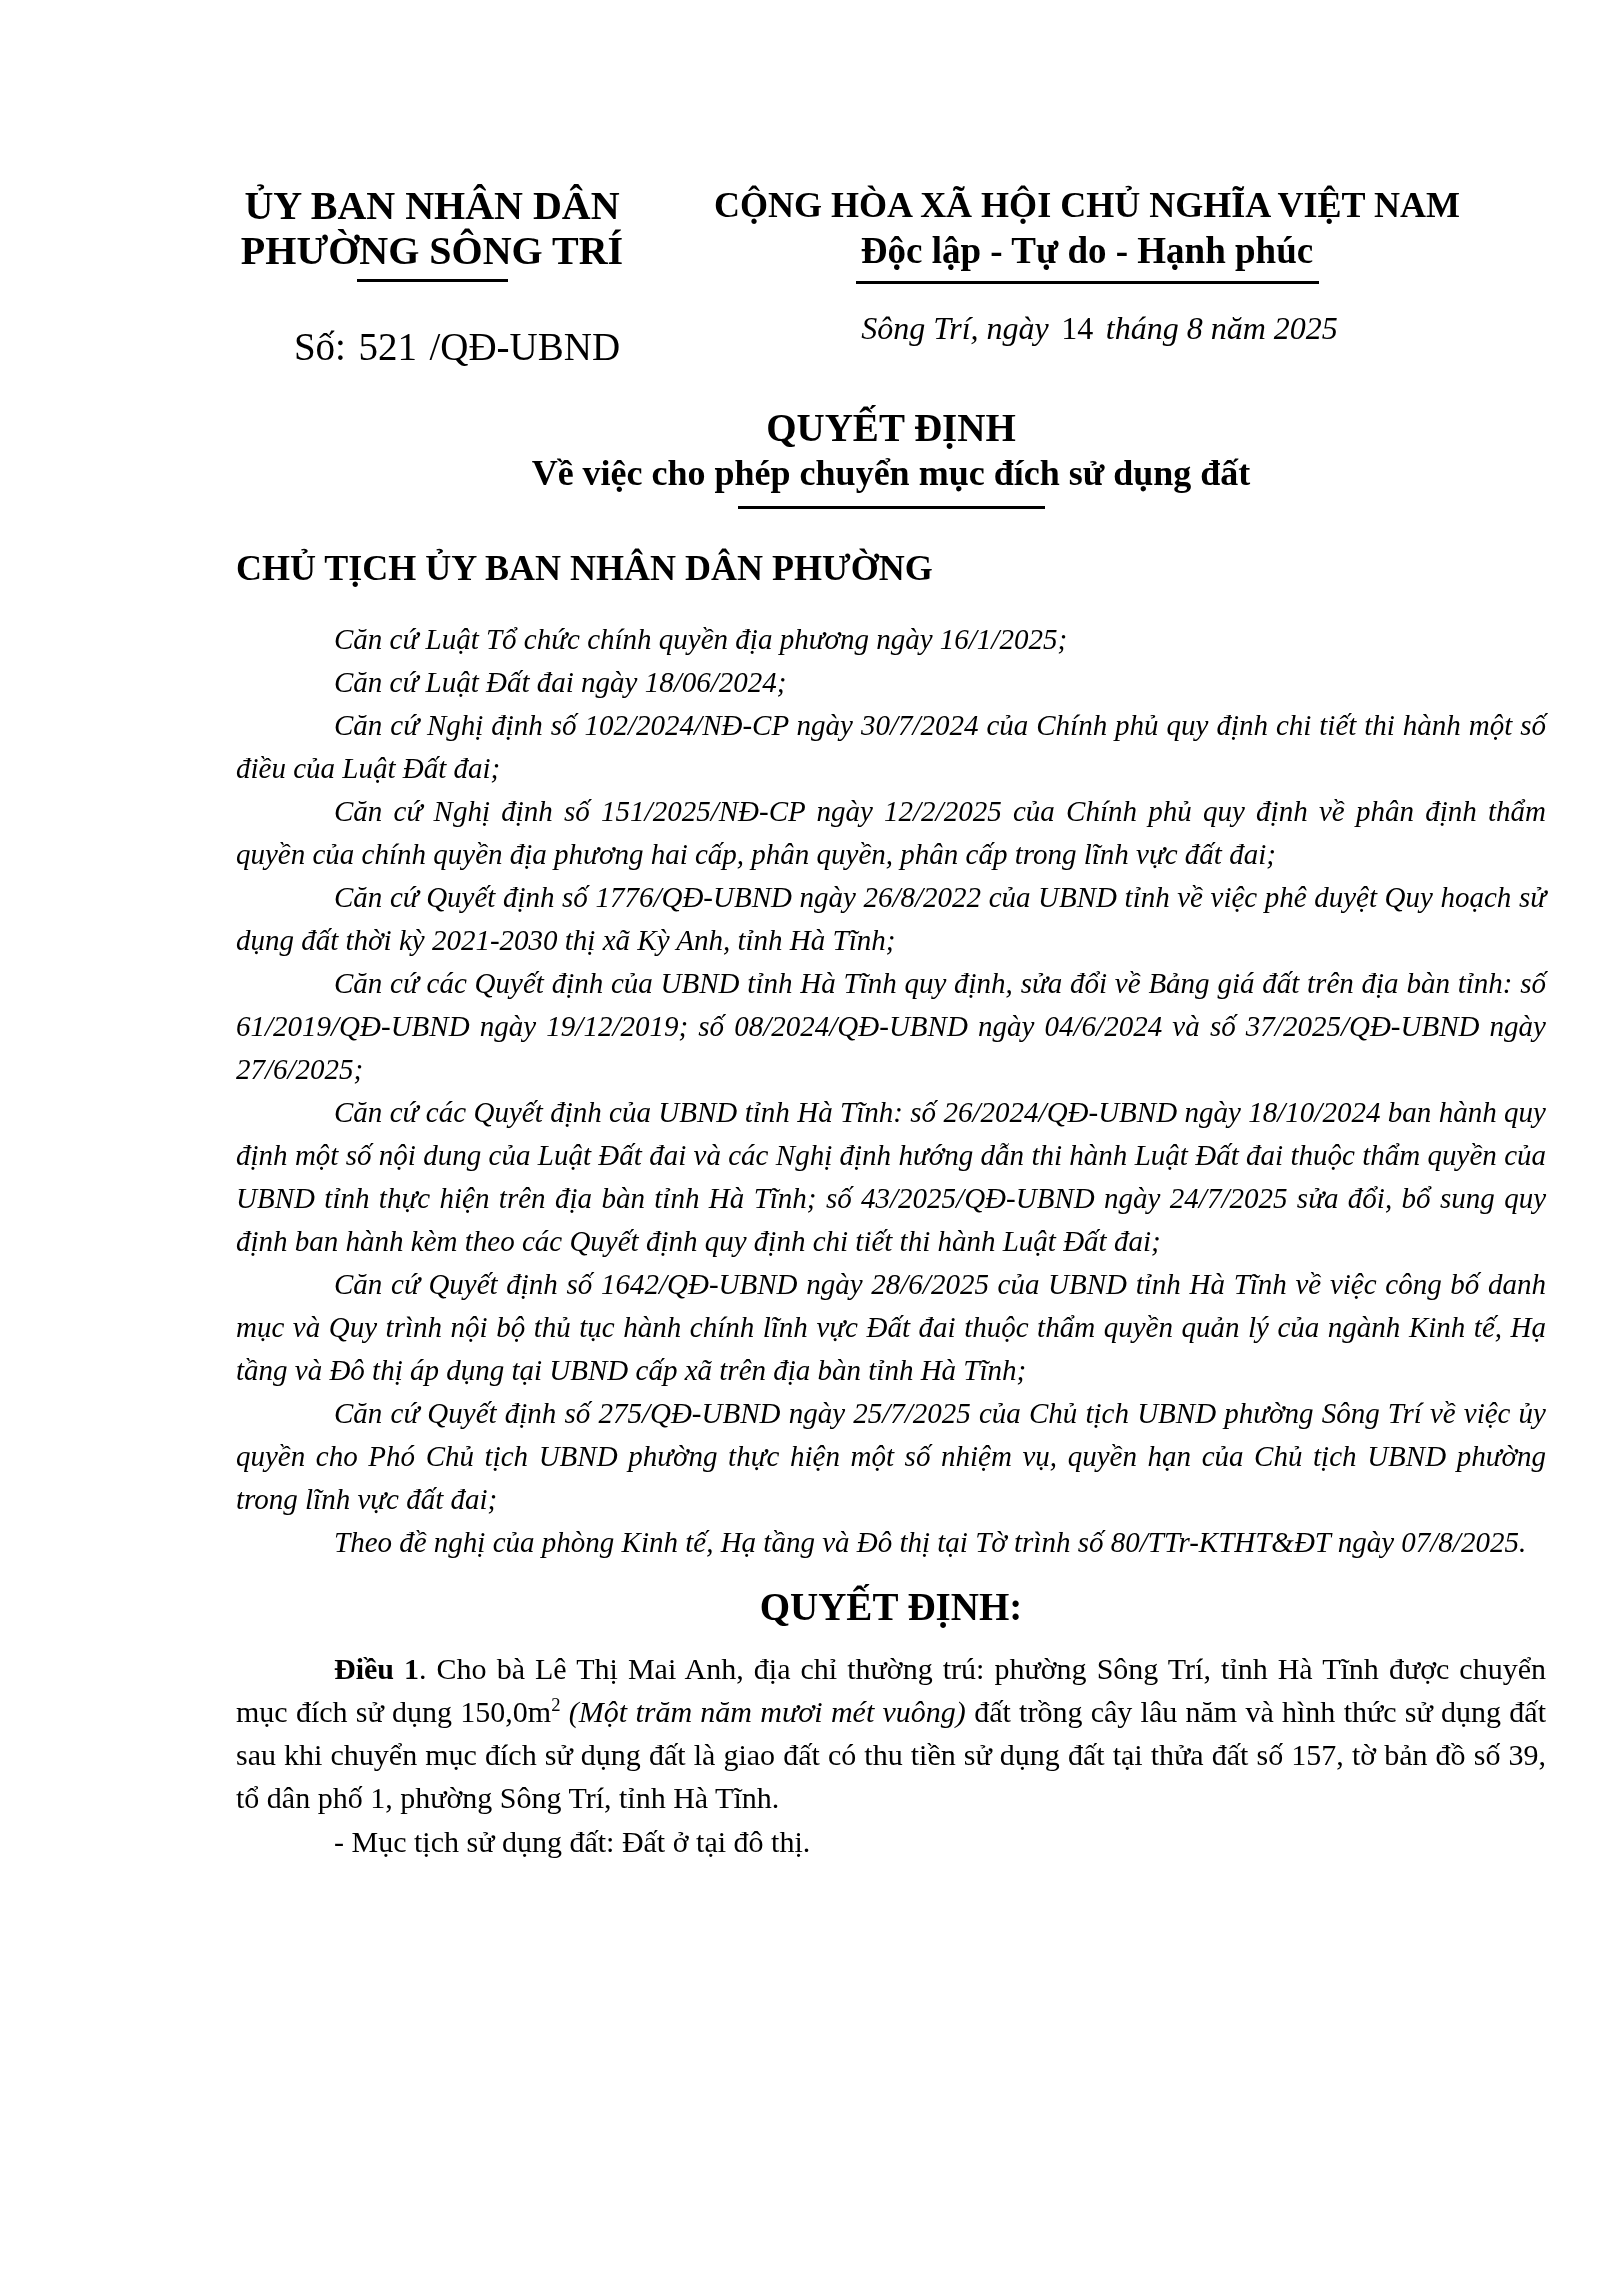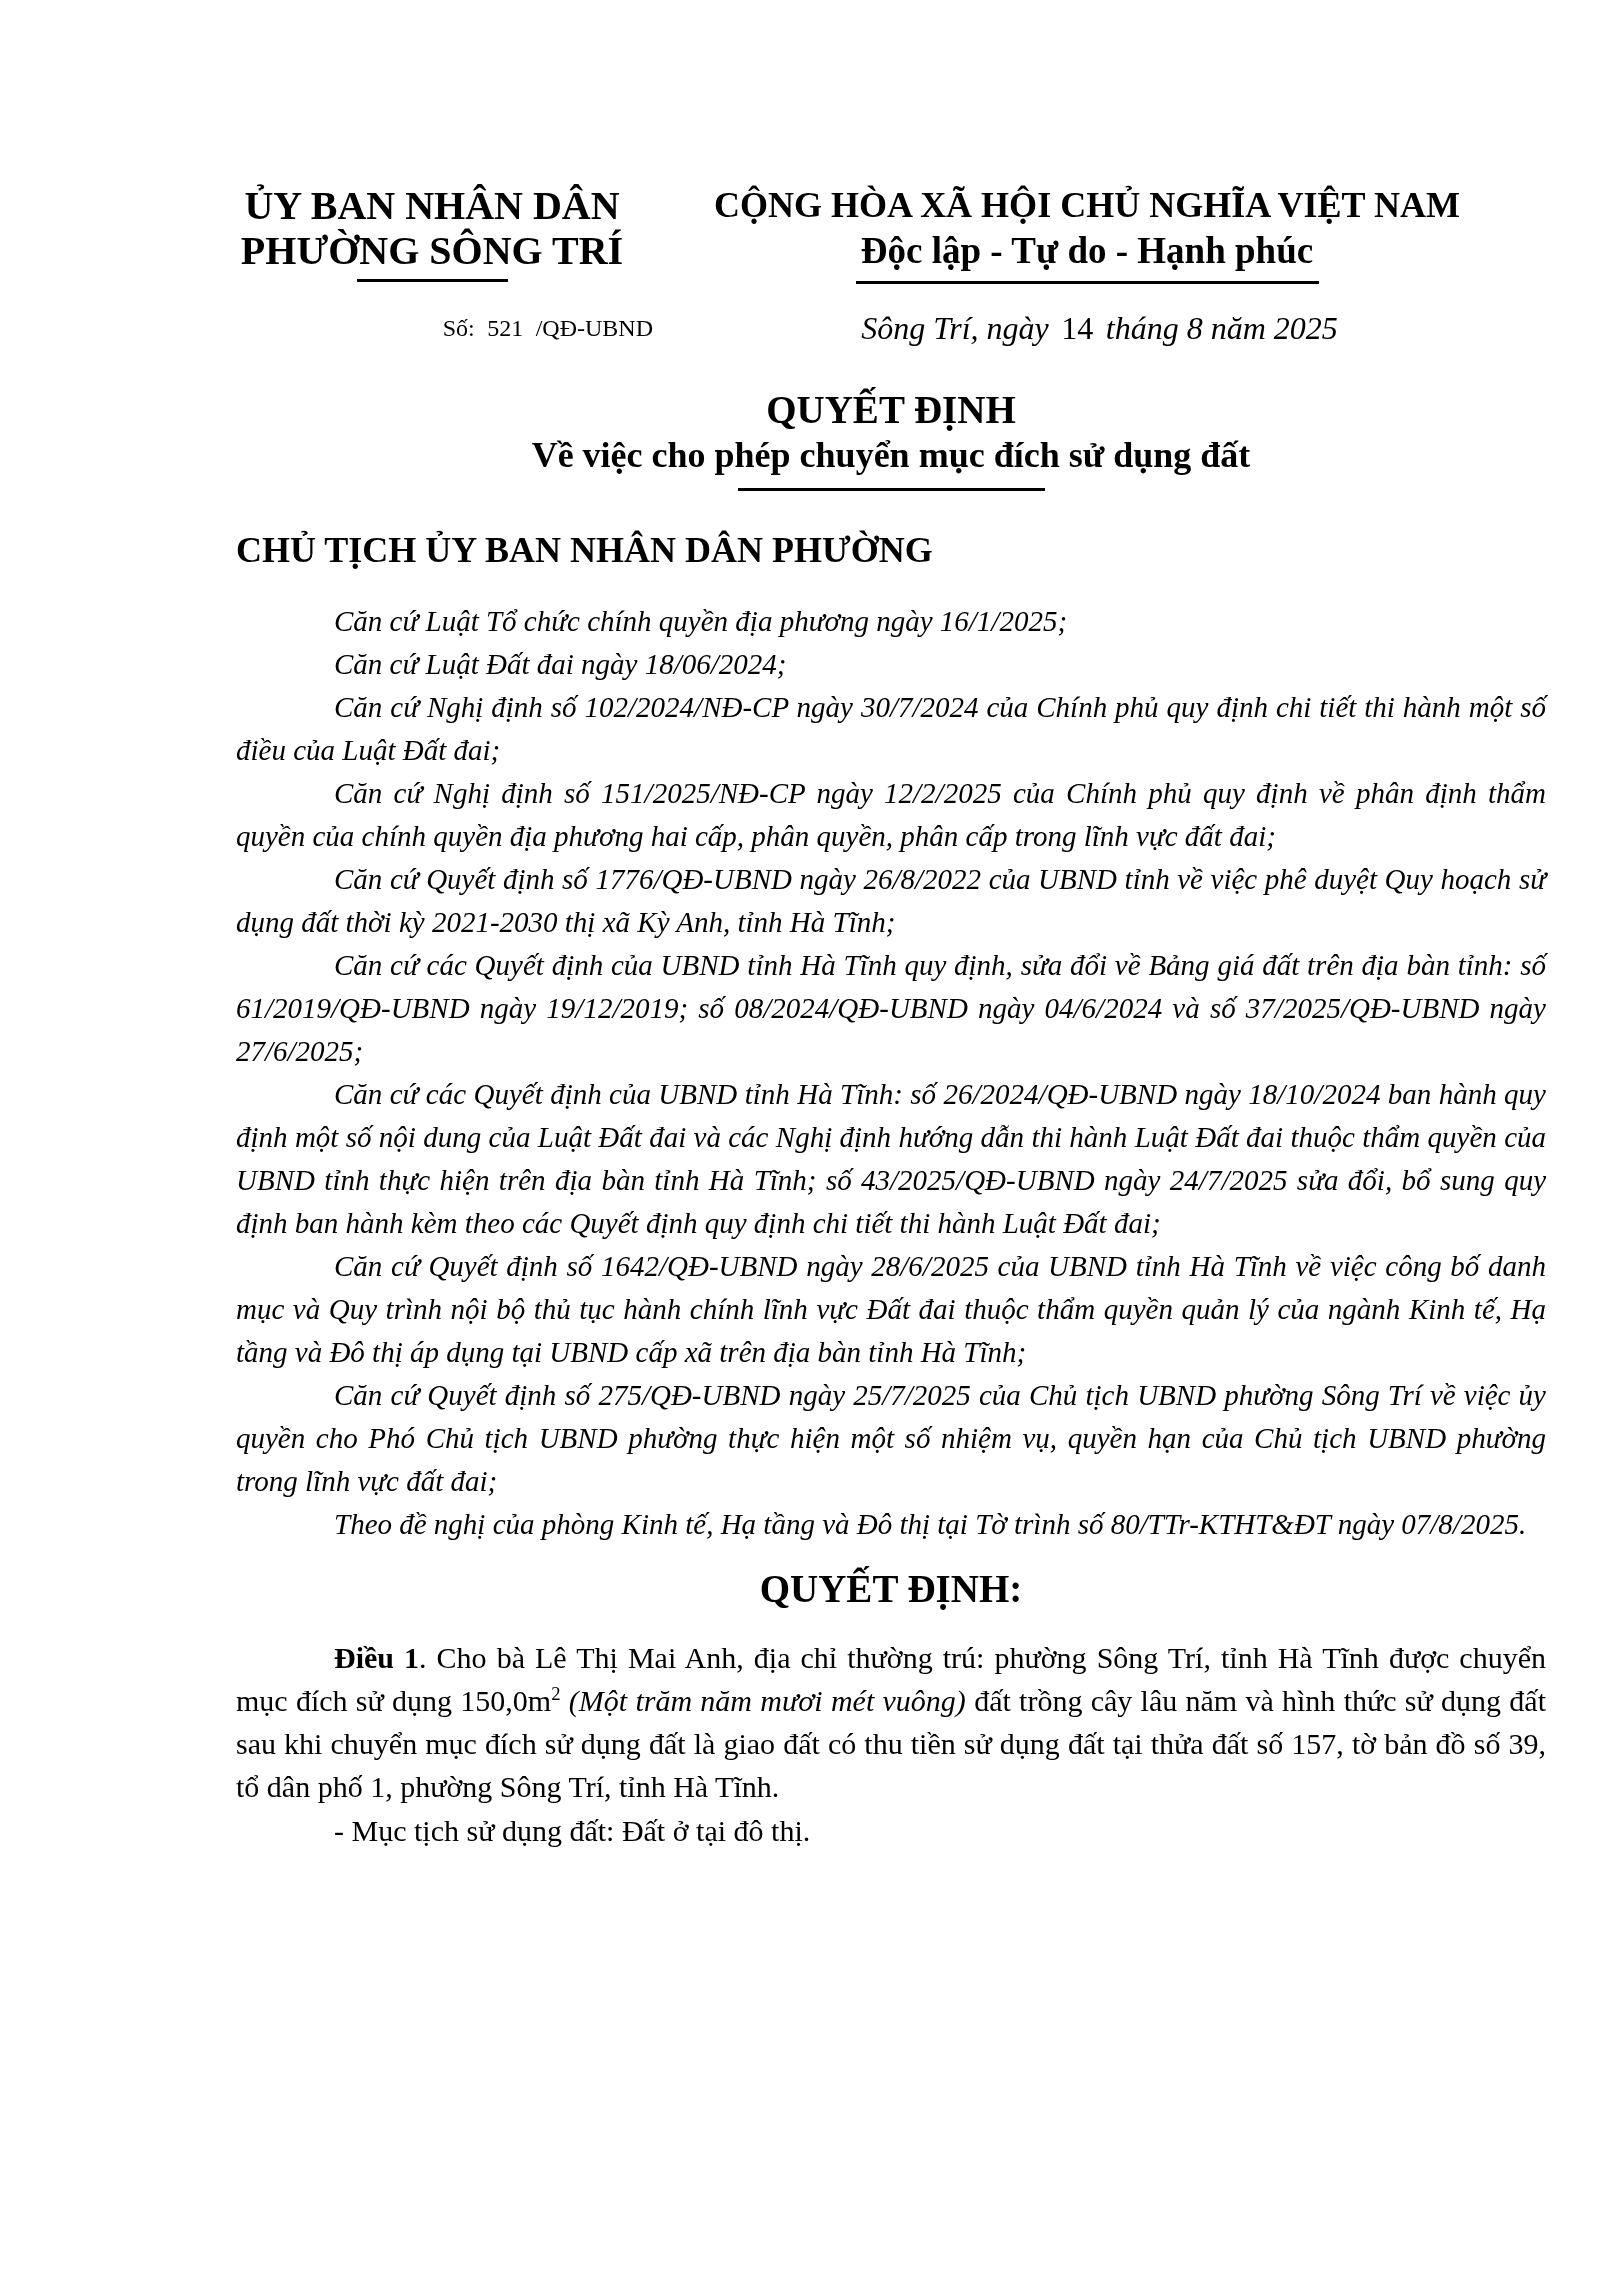--- a/index.html
+++ b/index.html
@@ -16,38 +16,38 @@
   .hdr-row{display:flex;width:100%;}
   .hdr-left{width:392px;text-align:center;flex:0 0 auto;}
   .hdr-right{flex:1 1 auto;text-align:center;}
   .org-line{font-weight:bold;font-size:40px;line-height:45px;white-space:nowrap;}
   .nat-line1{font-weight:bold;font-size:36px;line-height:45px;white-space:nowrap;}
   .nat-line2{font-weight:bold;font-size:37px;line-height:45px;white-space:nowrap;}
   .rule{height:2.7px;background:#000;}
   .rule-left{width:151px;margin:6.2px auto 0;}
   .rule-right{width:463px;margin:8px auto 0;}
   .row2{margin-top:23px;}
-  .doc-number{font-size:24px;line-height:43px;text-align:right;padding-left:25px;white-space:nowrap;}
+  .doc-number{font-size:39px;line-height:43px;text-align:center;padding-left:25px;white-space:nowrap;margin-top:18px;}
   .place-date{font-size:32px;line-height:43px;font-style:italic;white-space:nowrap;}
   .fill-in{font-style:normal;margin:0 12.5px;}
   .num-fill{margin:0 12.5px;}
   
   .title-block{text-align:center;margin-top:37px;}
   .title-main{font-weight:bold;font-size:39px;line-height:46px;}
   .title-sub{font-weight:bold;font-size:36px;line-height:45px;}
   .rule-title{width:307px;margin:10.7px auto 0;}
   .authority{font-weight:bold;font-size:36px;line-height:46px;text-align:left;margin-top:36px;}
   
   .preamble-block{margin-top:27px;}
   .preamble-block p{
     margin:0;font-style:italic;font-size:29px;line-height:43px;
     text-align:justify;text-indent:98px;
   }
   .resolution-heading{font-weight:bold;font-size:39px;line-height:46px;text-align:center;margin-top:19.6px;}
-  .article{margin-top:24px;font-size:30px;line-height:43px;text-align:justify;text-indent:98px;}
+  .article{margin-top:17px;font-size:30px;line-height:43px;text-align:justify;text-indent:98px;}
   .article .art-label{font-weight:bold;}
   .article .art-note{font-style:italic;}
   .article sup{font-size:0.62em;line-height:0;}
   .purpose-line{font-size:30px;line-height:43px;text-indent:98px;margin-top:1.8px;}
 </style>
 </head>
 <body>
 
 <div class="page">
 

